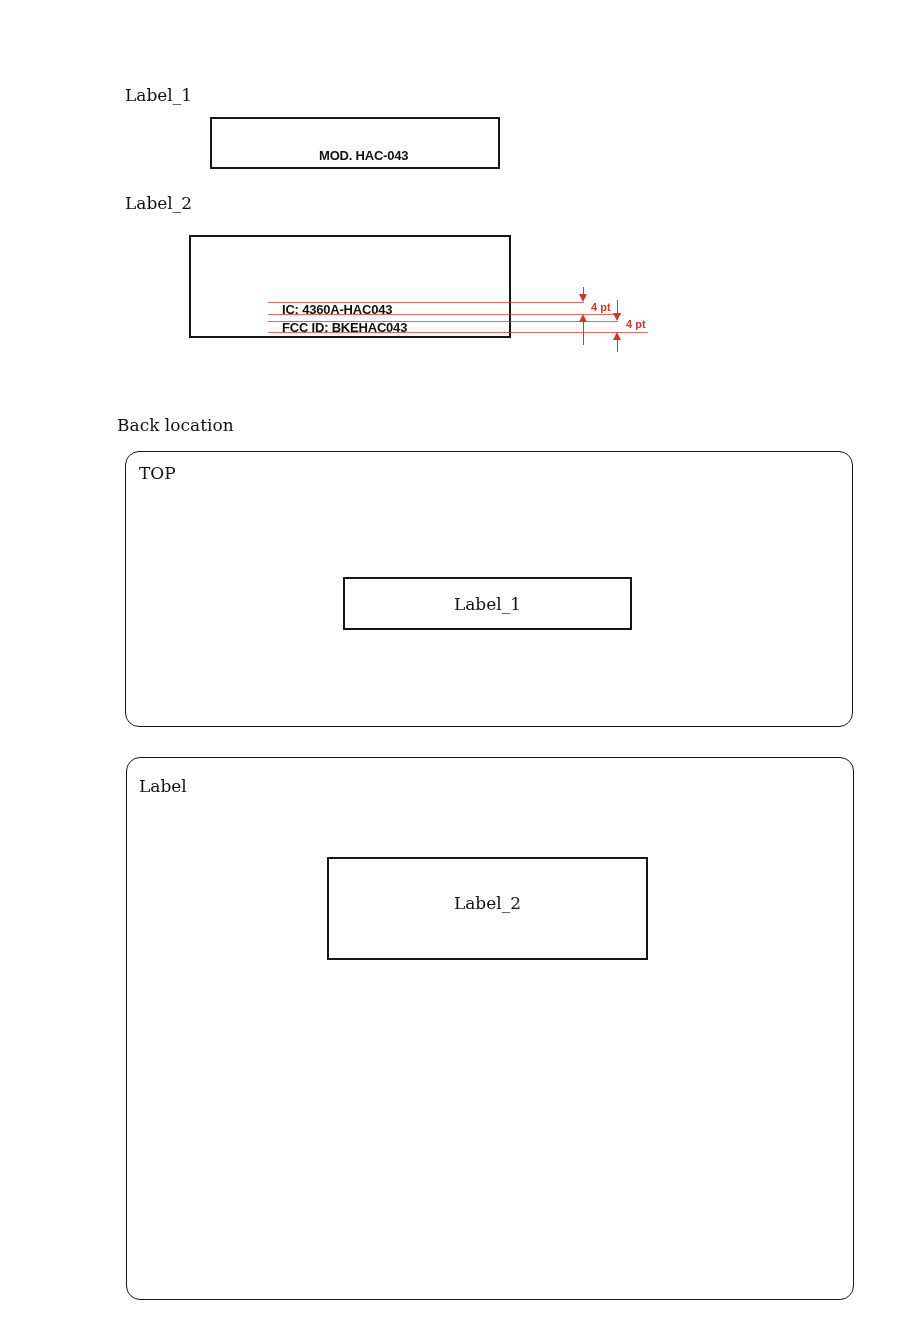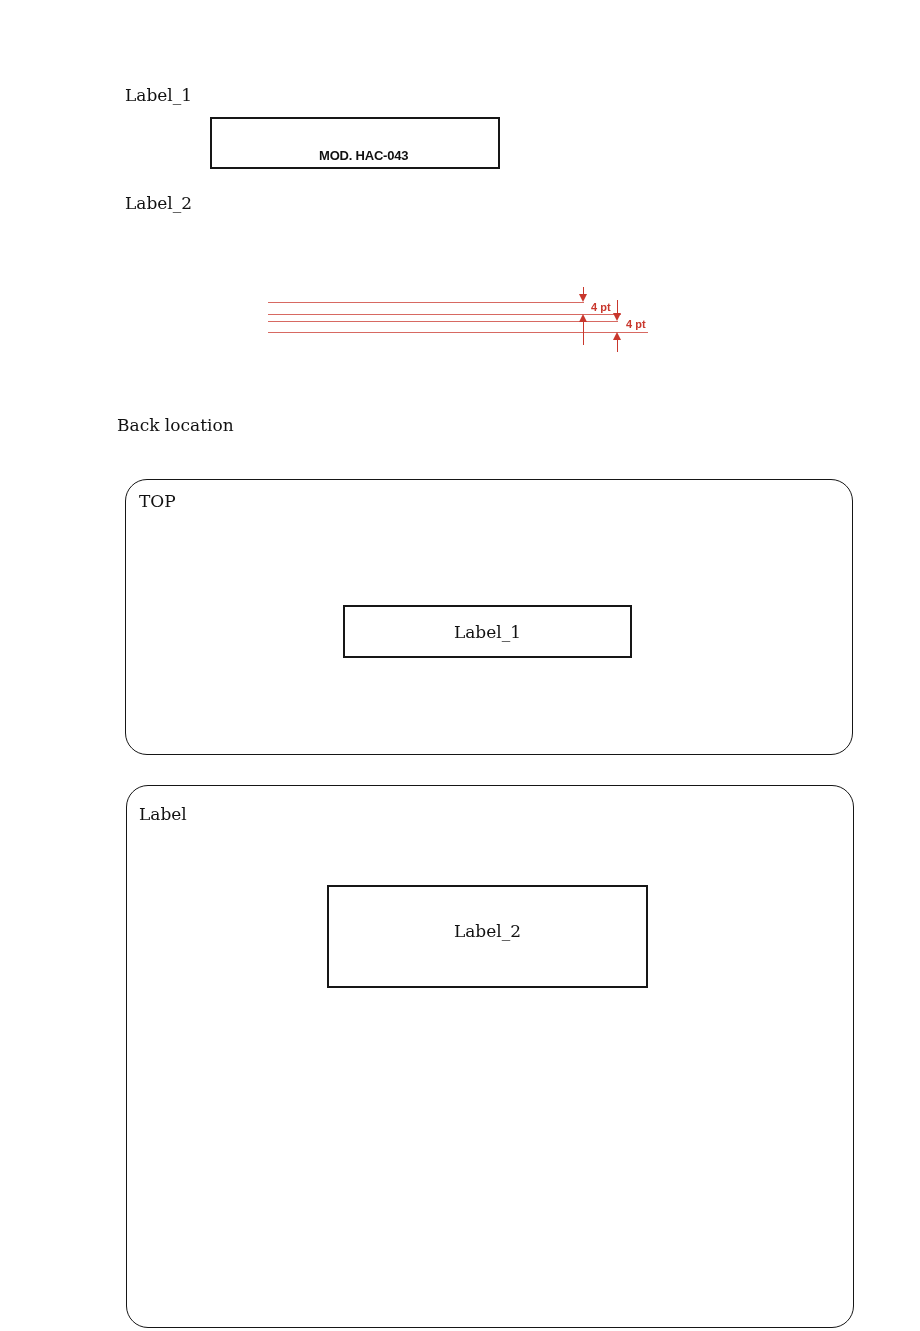--- a/index.html
+++ b/index.html
@@ -92,23 +92,22 @@
     font-weight: bold;
     color: #c9372d;
     white-space: nowrap;
     line-height: 11px;
   }
 
   
   .panel {
     position: absolute;
     border: 1.5px solid #161616;
-    border-radius: 22px;
+    border-radius: 14px;
     background: #ffffff;
-    margin-top: 28px;
   }
   .panel-top  { left: 125px; top: 451px; width: 726px; height: 274px; }
   .panel-back { left: 126px; top: 757px; width: 726px; height: 541px; }
   .panel-name {
     position: absolute;
     font-size: 17px;
     color: #111111;
     white-space: nowrap;
   }
   .placed-box {
@@ -133,20 +132,24 @@
 
 <div class="page">
 
 
   <div class="abs caption" style="left:125px; top:85px;">Label_1</div>
   <div class="abs label1-box">
     <div class="label1-text">MOD. HAC-043</div>
   </div>
 
   <div class="abs caption" style="left:125px; top:193px;">Label_2</div>
+  <div class="abs label2-box">
+    <div class="label2-line ic">IC: 4360A-HAC043</div>
+    <div class="label2-line fcc">FCC ID: BKEHAC043</div>
+  </div>
 
   <div>
 
     <div class="dim-h" style="left:268px; top:302px; width:316px;"></div>
     <div class="dim-h" style="left:268px; top:314px; width:353px;"></div>
     <div class="dim-h" style="left:268px; top:321px; width:350px;"></div>
     <div class="dim-h" style="left:268px; top:332px; width:380px;"></div>
 
     <div class="dim-v" style="left:583px; top:287px; height:8px;"></div>
     <div class="arr down" style="left:579px; top:294px;"></div>

